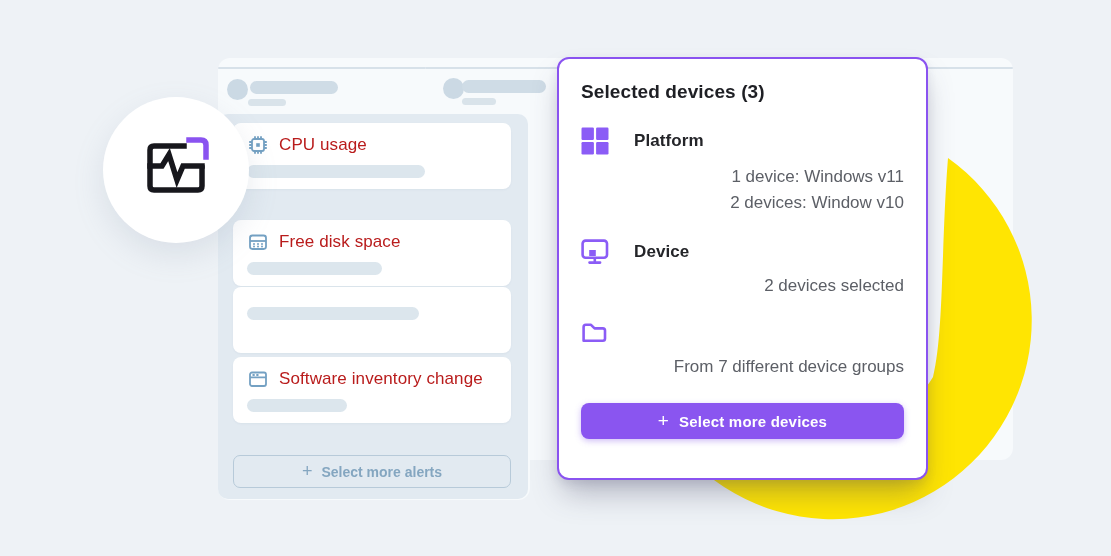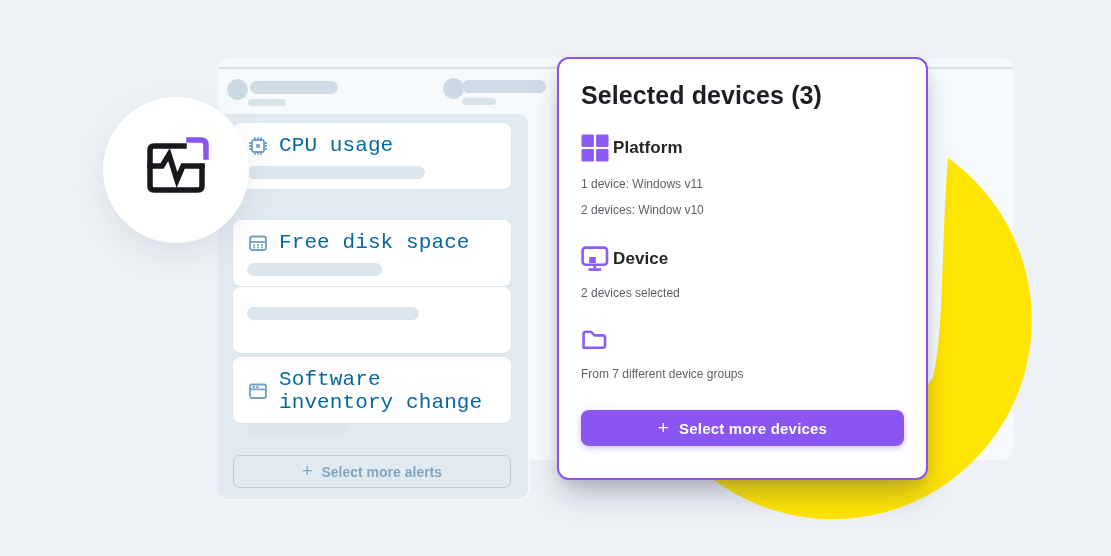--- a/index.html
+++ b/index.html
@@ -21,21 +21,21 @@
   .alerts-panel{
     position:absolute;left:218px;top:114px;width:310px;height:385px;z-index:3;
     background:#e2eaf1;border-radius:10px;
   }
   .alert-card{
     position:absolute;left:15px;width:278px;height:66px;background:#ffffff;
     border-radius:8px;box-sizing:border-box;padding:11px 14px;
     box-shadow:0 1px 2px rgba(120,140,160,0.08);
   }
   .alert-row{display:flex;align-items:center;gap:10px;}
-  .alert-label{font-size:21px;color:#0369a1;letter-spacing:.1px;font-family:Liberation Mono, monospace;}
+  .alert-label{font-size:17px;color:#b91c1c;letter-spacing:.1px;}
   .alert-skel{height:13px;border-radius:6.5px;background:#dce6ed;margin-top:9px;}
   .alert-icon{flex:0 0 auto;display:block;}
   .select-alerts-btn{
     position:absolute;left:15px;top:341px;width:278px;height:33px;box-sizing:border-box;
     background:transparent;border:1.5px solid #b7cad9;border-radius:7px;
     color:#84a6c0;font-size:14px;font-weight:bold;cursor:pointer;
     display:flex;align-items:center;justify-content:center;gap:9px;
     font-family:inherit;
   }
   .select-alerts-btn .plus{font-size:18px;font-weight:400;line-height:1;margin-top:-2px;}
@@ -48,25 +48,25 @@
     box-shadow:0 12px 30px rgba(125,145,165,0.18);
   }
   .logo-circle svg{margin-top:-8px;}
   
   .devices-panel{
     position:absolute;left:557px;top:57px;width:371px;height:423px;box-sizing:border-box;z-index:5;
     background:#ffffff;border:2.5px solid #8a53f0;border-radius:12px;
     padding:20px 22px 0 22px;
     box-shadow:0 18px 30px -6px rgba(62,63,94,0.35),0 4px 10px rgba(62,63,94,0.10);
   }
-  .devices-title{font-size:25px;font-weight:bold;color:#1e1f24;letter-spacing:.1px;margin:2px 0 24px 0;}
+  .devices-title{font-size:19px;font-weight:bold;color:#1e1f24;letter-spacing:.1px;margin:2px 0 24px 0;}
   .section{margin-bottom:23px;}
-  .section-head{display:flex;align-items:center;gap:4px;margin-bottom:9px;}
+  .section-head{display:flex;align-items:center;gap:25px;margin-bottom:9px;}
   .section-heading{font-size:17px;font-weight:bold;color:#242529;letter-spacing:.1px;}
-  .section-line{font-size:12px;color:#5c5f66;line-height:26px;}
+  .section-line{font-size:17px;color:#5c5f66;line-height:26px;text-align:right;}
   .select-devices-btn{
     width:100%;height:36px;margin-top:6px;border:none;border-radius:8px;
     background:#8a55f0;color:#ffffff;font-size:15px;font-weight:bold;letter-spacing:.2px;
     display:flex;align-items:center;justify-content:center;gap:10px;cursor:pointer;
     font-family:inherit;box-shadow:0 2px 6px rgba(118,70,228,0.35);
   }
   .select-devices-btn .plus{font-size:19px;font-weight:400;line-height:1;margin-top:-2px;}
 </style>
 </head>
 <body>

